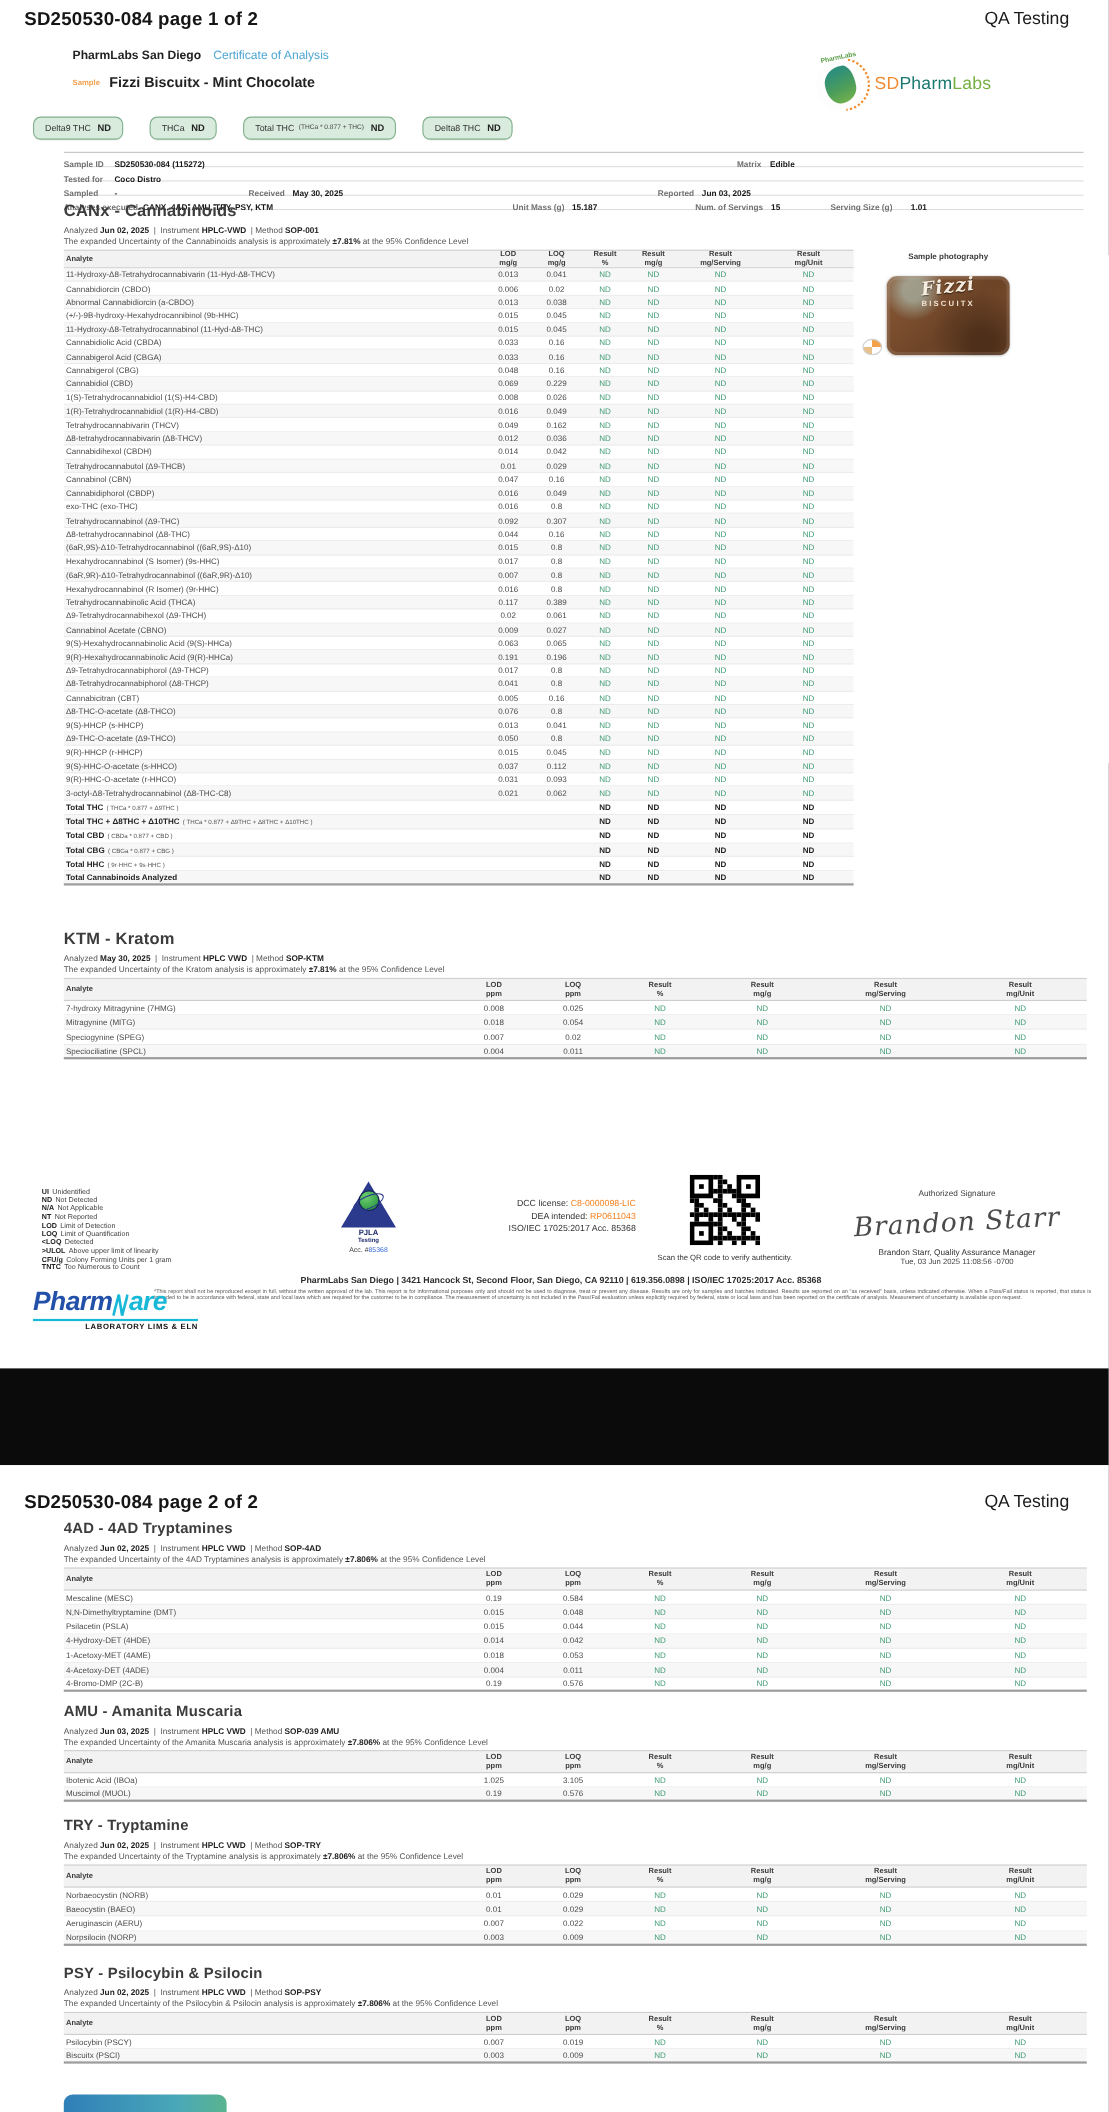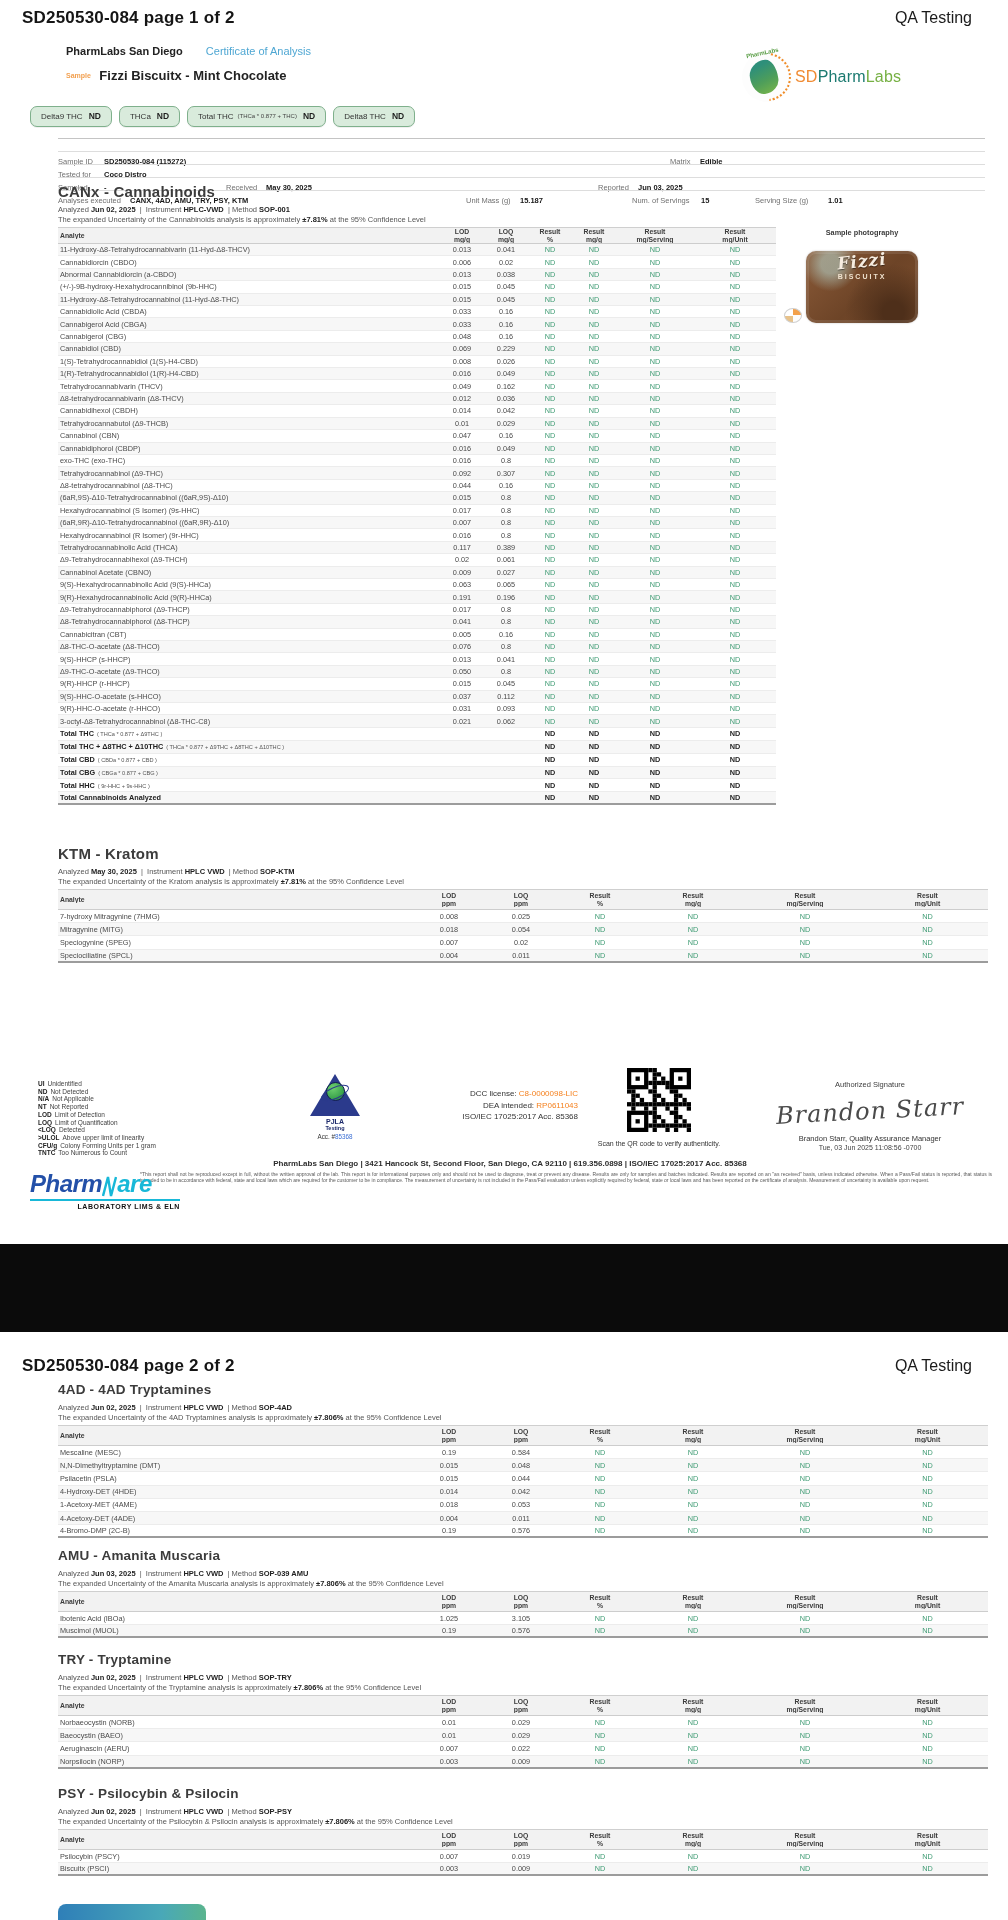--- a/index.html
+++ b/index.html
@@ -12,50 +12,50 @@
   .divider{position:absolute;left:0;top:1244px;width:1008px;height:88px;background:#0b0b0b;}
 
   
   .pg-title{position:absolute;left:22px;top:8px;font-size:17px;font-weight:700;color:#151515;letter-spacing:.2px;}
   .pg-qa{position:absolute;right:36px;top:9px;font-size:16px;color:#1a1a1a;}
   .p2 .pg-title{top:24px;}
   .p2 .pg-qa{top:25px;}
 
   .lab-line{position:absolute;left:66px;top:45px;font-size:11px;}
   .lab-line .lab{font-weight:700;color:#222;}
-  .lab-line .coa{color:#4FA7D3;margin-left:20px;}
+  .lab-line .coa{color:#4FA7D3;margin-left:8px;}
   .sample-line{position:absolute;left:66px;top:66px;}
   .sample-line .slab{font-size:7px;font-weight:700;color:#F2A050;margin-right:4px;vertical-align:2px;}
   .sample-line .sname{font-size:13px;font-weight:700;color:#222;}
 
   
   .brand-logo{position:absolute;left:742px;top:52px;display:flex;align-items:center;}
   .blogo-icon{position:relative;width:50px;height:50px;border-radius:50%;background:#fdfdfd;flex:0 0 auto;}
   .blogo-icon .arc{position:absolute;inset:1px;border-radius:50%;border:2px dotted #F08C28;
                    clip-path:polygon(55% 0,100% 0,100% 100%,55% 100%);}
   .blogo-icon .leaf{position:absolute;left:8px;top:8px;width:28px;height:34px;
                     background:linear-gradient(160deg,#2E8F7A 20%,#4E9E5A 60%,#7AB648);
                     border-radius:62% 38% 55% 45%/45% 60% 40% 55%;transform:rotate(-8deg);}
   .blogo-icon .arcword{position:absolute;left:4px;top:-2px;font-size:6px;font-weight:700;color:#5A9E46;transform:rotate(-12deg);}
   .blogo-text{font-size:16px;font-weight:400;margin-left:3px;letter-spacing:.2px;}
   .blogo-text .sd{color:#F08B33;}
   .blogo-text .ph{color:#1B7A70;}
   .blogo-text .lb{color:#76B043;}
 
   
-  .badges{position:absolute;left:30px;top:106px;display:flex;gap:7px;}
+  .badges{position:absolute;left:30px;top:106px;display:flex;gap:24px;}
   .badge{background:#D9EBDC;border:1px solid #7FB08C;border-radius:7px;padding:4px 10px 5px 10px;
          font-size:8px;color:#333;display:flex;align-items:center;gap:6px;box-shadow:0 1px 0 rgba(0,0,0,.06);}
   .badge .bf{font-size:6px;color:#444;margin-left:-2px;}
   .badge .bv{font-weight:700;color:#1f1f1f;font-size:8.5px;}
 
   
   .info{position:absolute;left:58px;top:138px;width:927px;border-top:1px solid #c4c4c4;font-size:7.5px;}
   .irow{position:relative;height:13px;border-bottom:1px solid #ddd;}
-  .irow span{position:absolute;top:18px;white-space:nowrap;}
+  .irow span{position:absolute;top:6px;white-space:nowrap;font-weight:bold;}
   .ilab{color:#707070;}
   .ival{color:#171717;font-weight:700;}
 
   
   .section{position:absolute;left:58px;}
   #sec-canx{top:184px;}
   #sec-ktm{top:846px;}
   #sec-4ad{top:50px;}
   #sec-amu{top:216px;}
   #sec-try{top:320px;}

